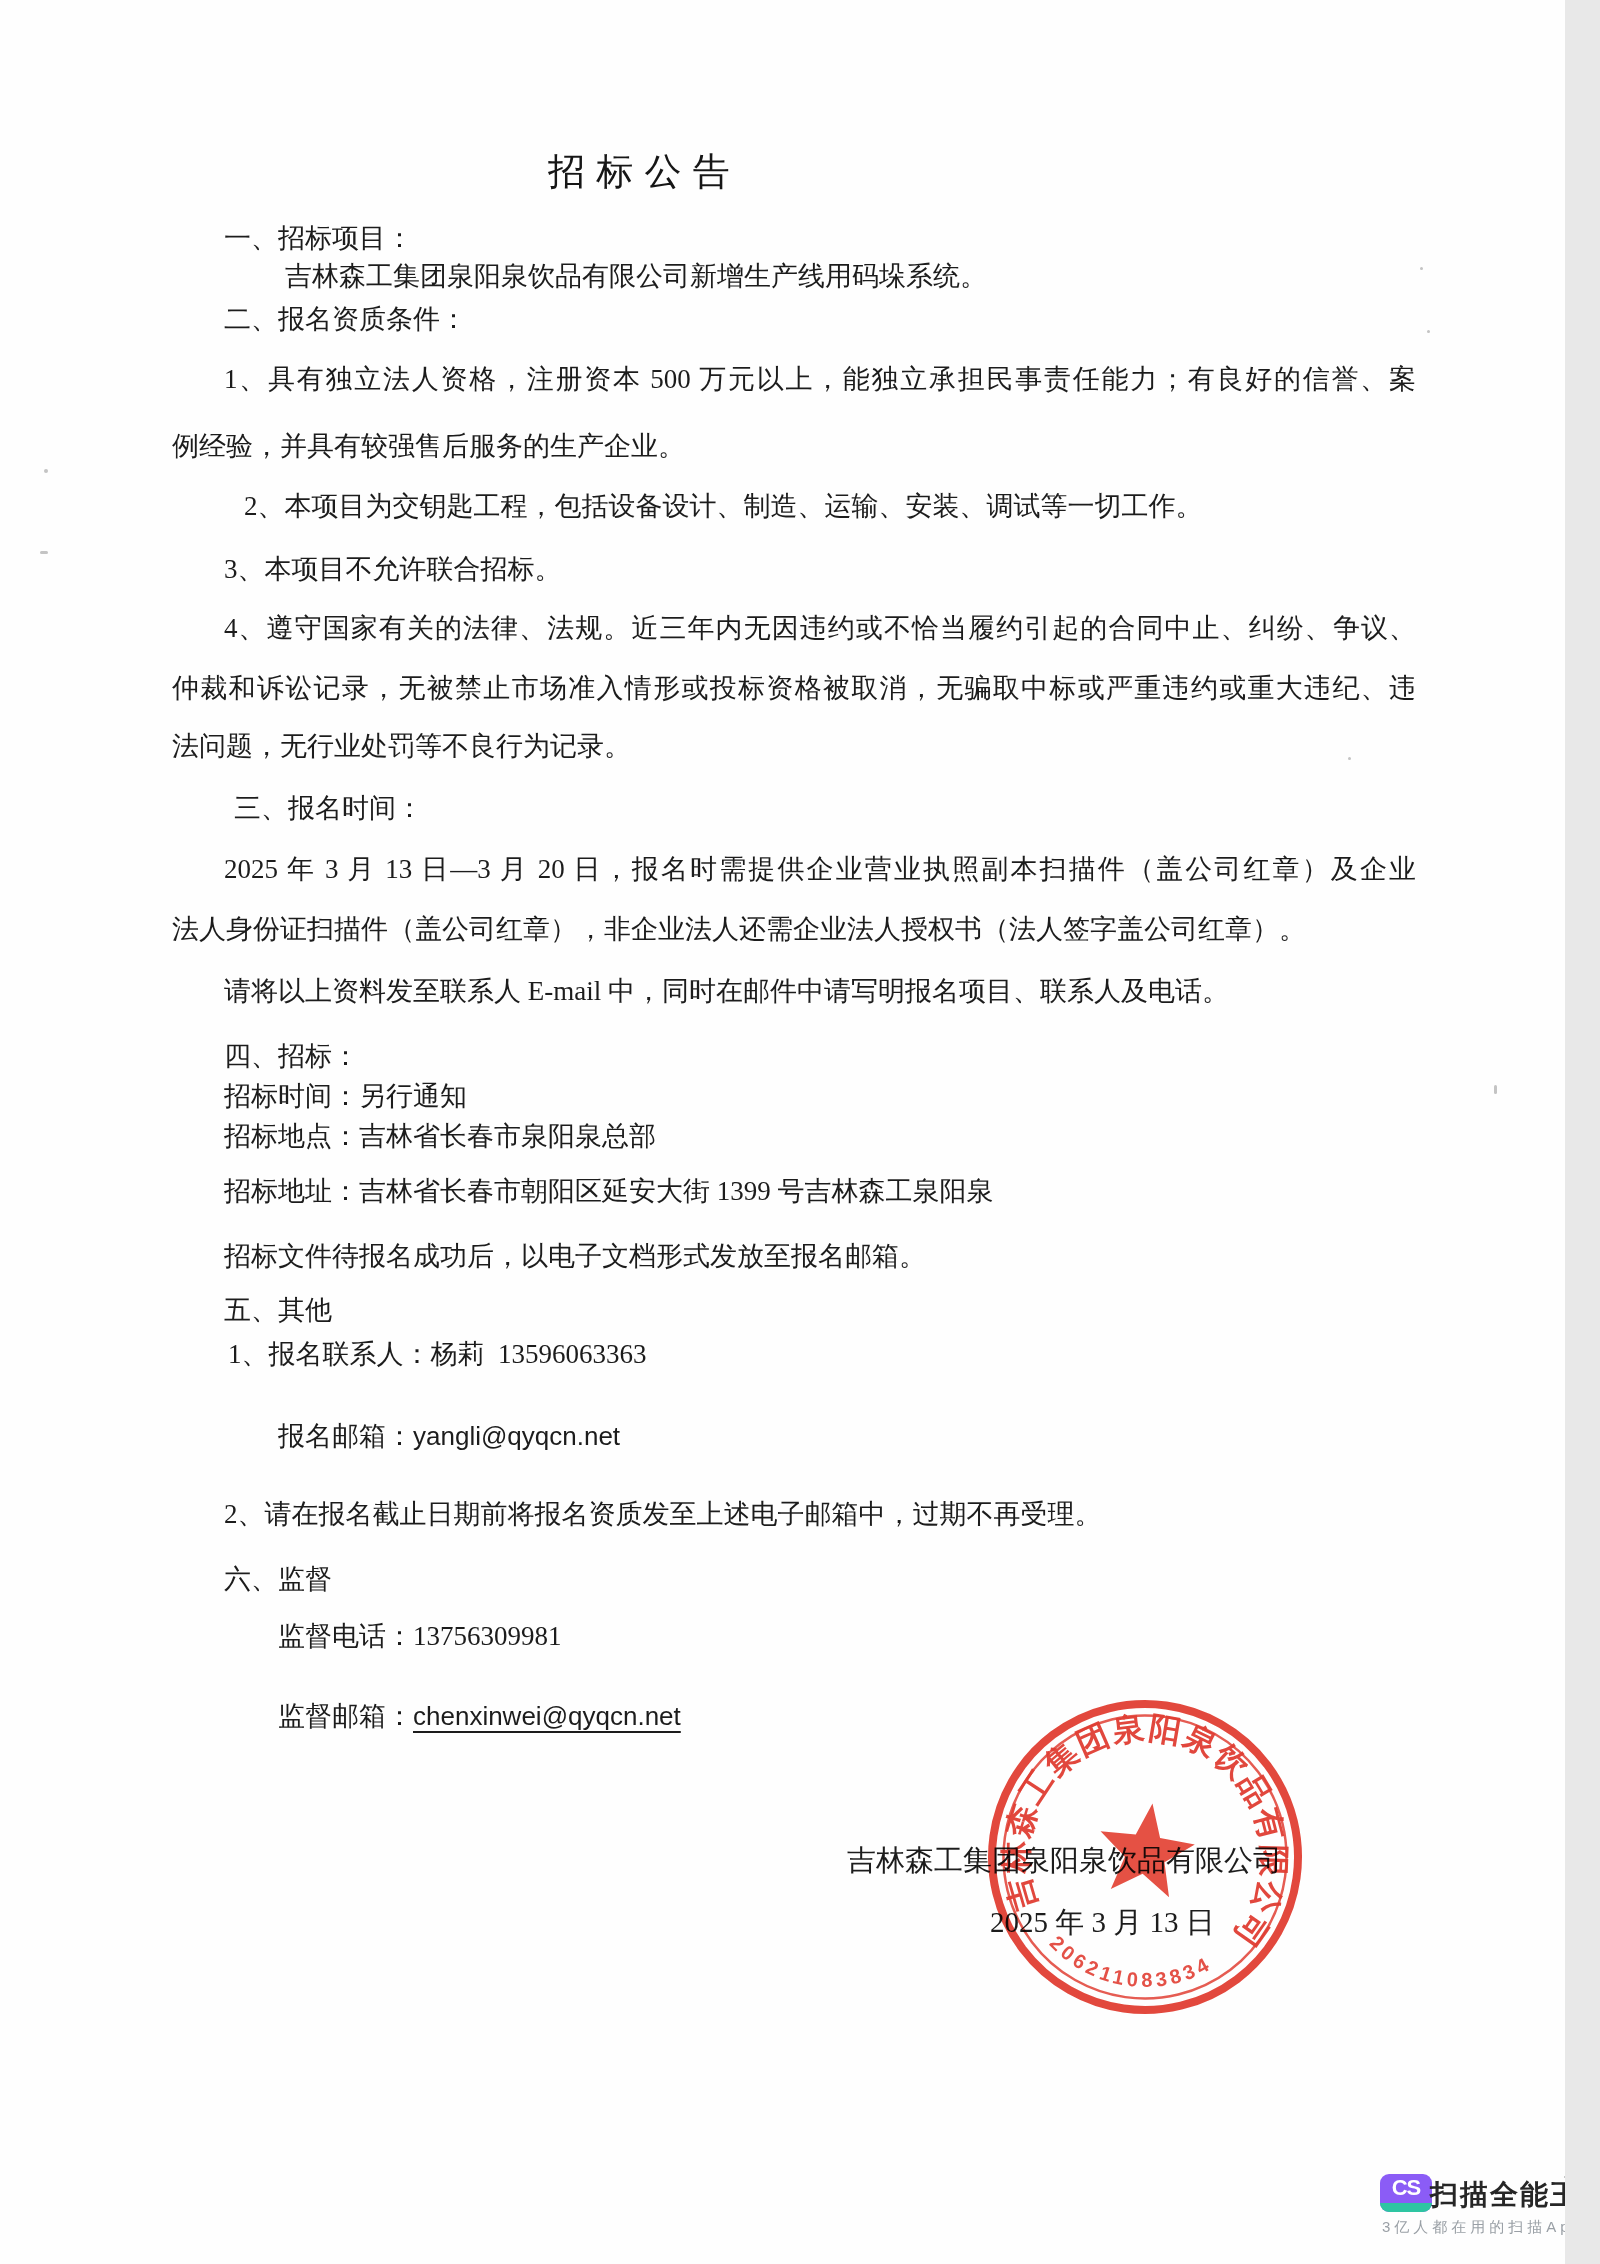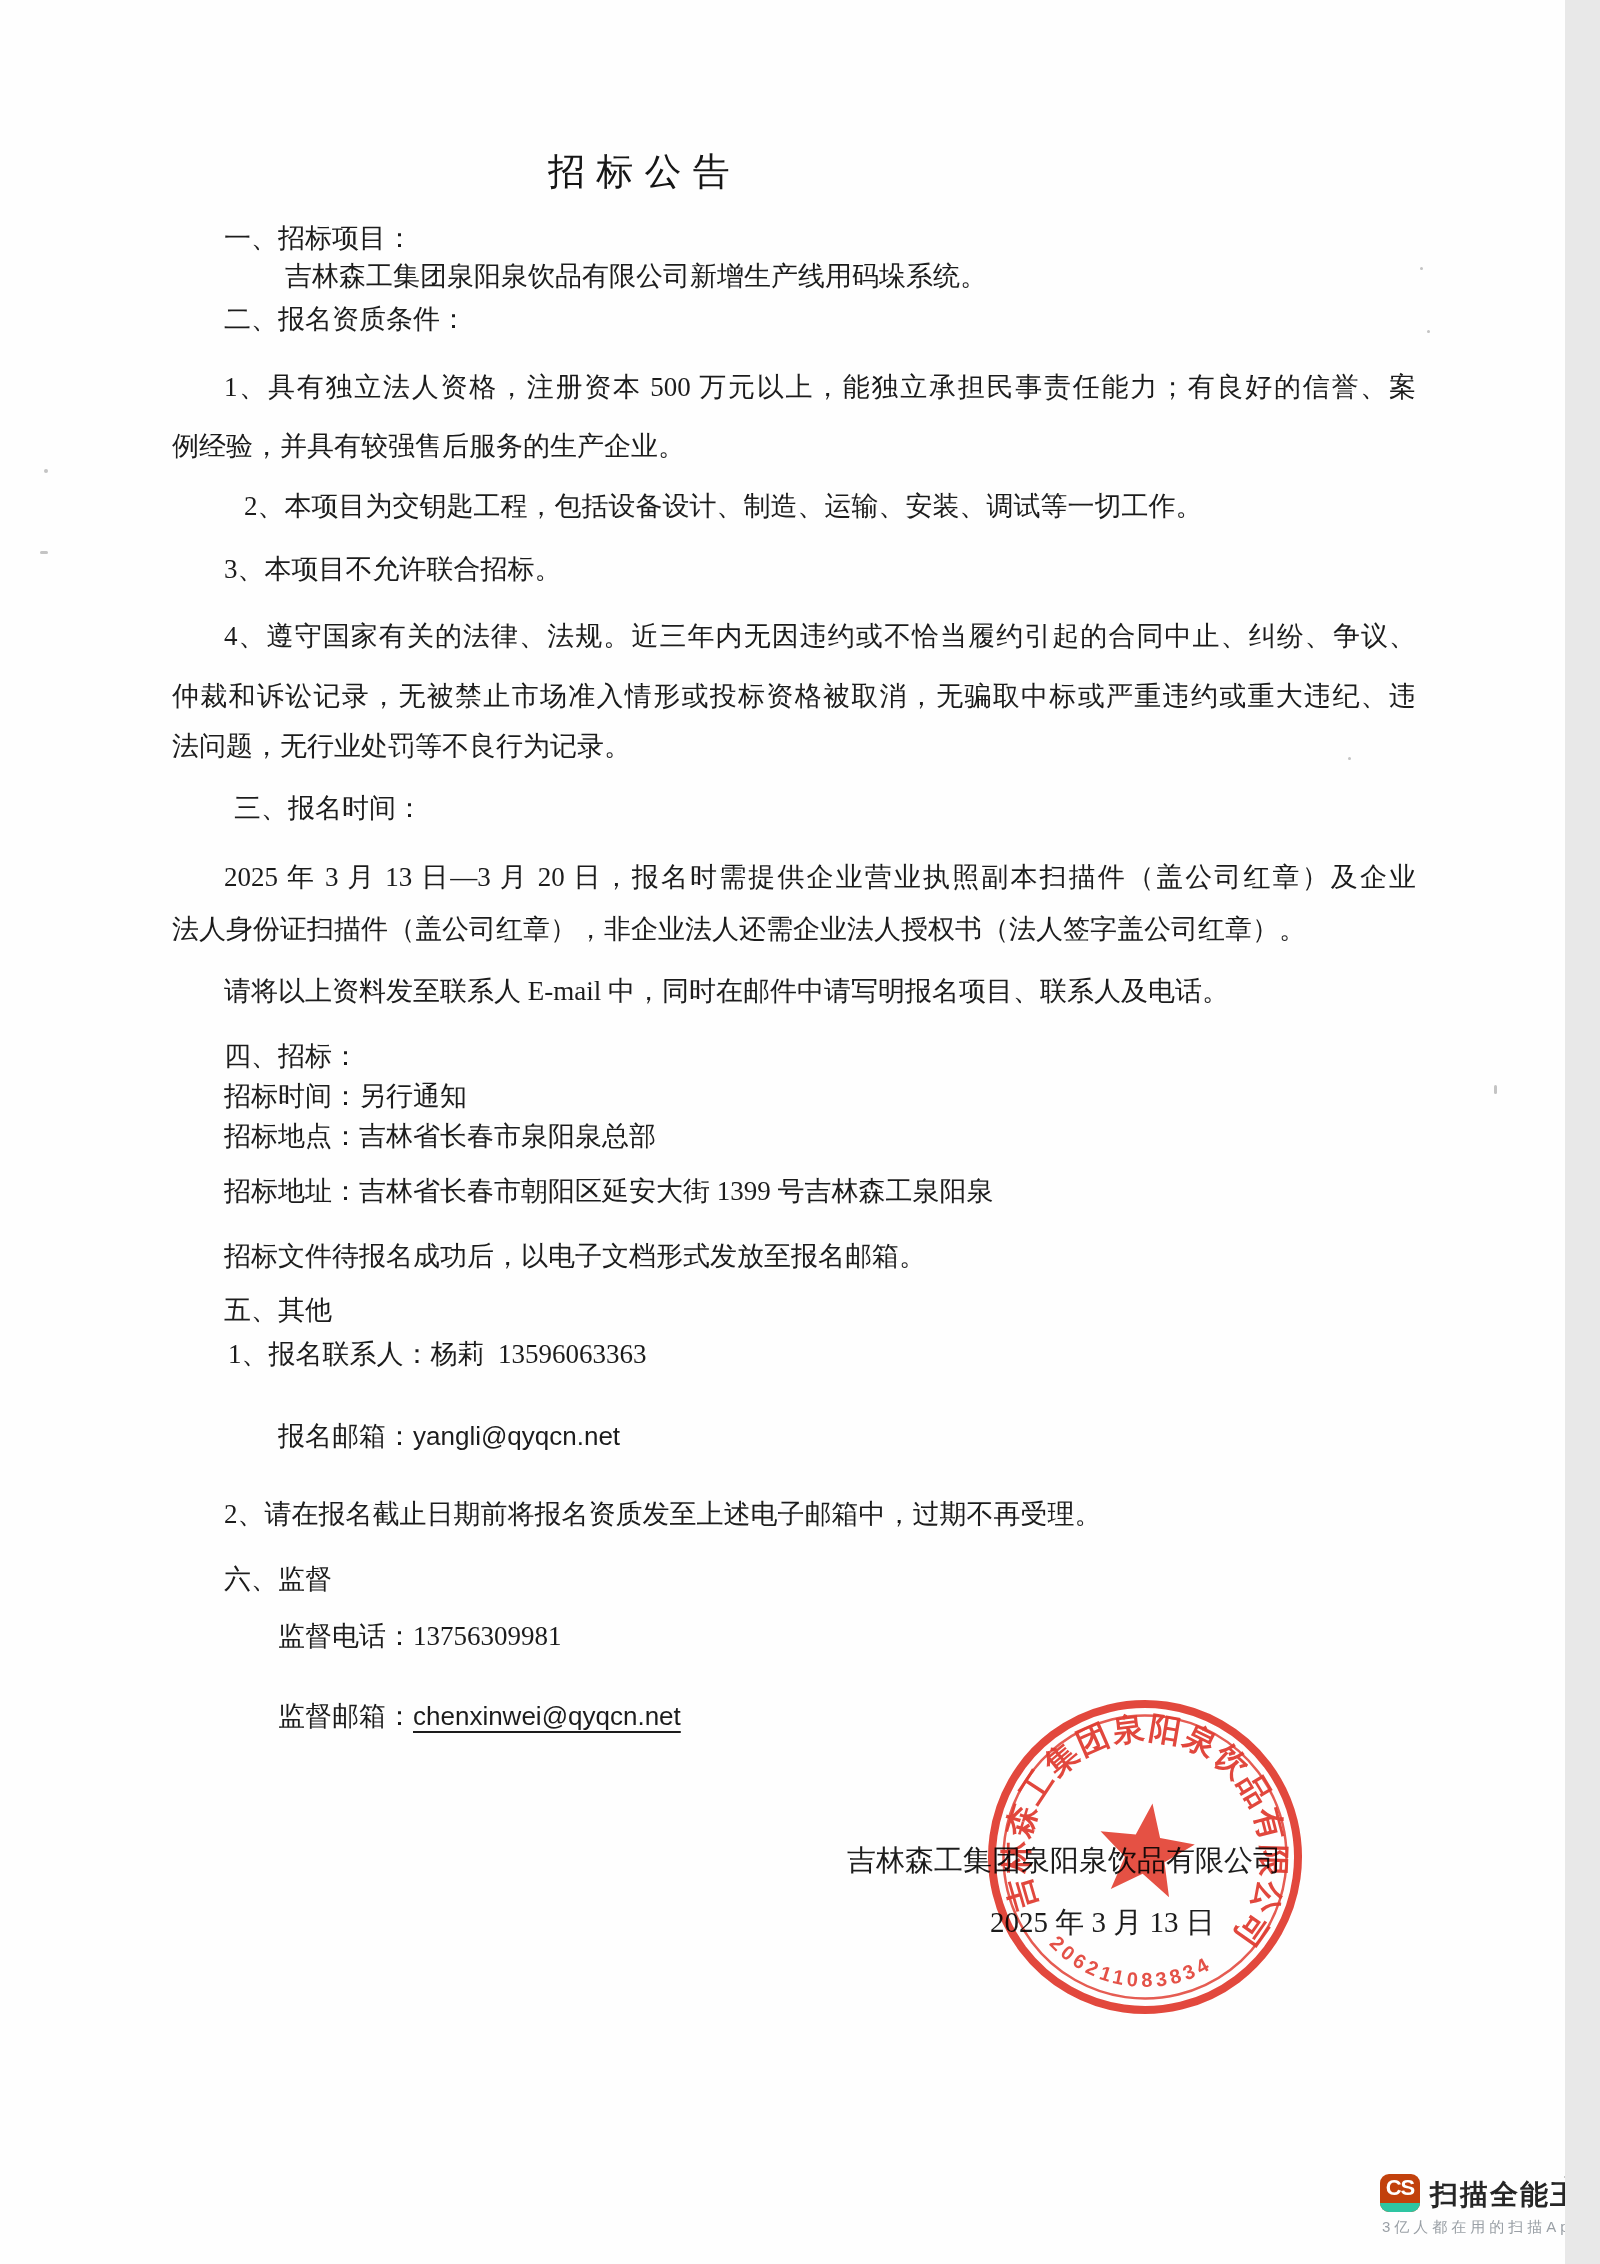--- a/index.html
+++ b/index.html
@@ -1,36 +1,36 @@
 <!DOCTYPE html>
 <html><head>
 <meta charset="utf-8">
 <style>
   html,body{margin:0;padding:0;background:#e8e8e8;}
   #page{
     position:relative;width:1565px;height:2264px;background:#fefefe;
     overflow:hidden;font-family:"Liberation Serif","DejaVu Serif",serif;color:#1c1c1c;
   }
   .line{position:absolute;font-size:27px;line-height:34px;white-space:pre;color:#1c1c1c;}
-  .just{white-space:normal;text-align:justify;text-align-last:justify;margin-top:8px;}
+  .just{white-space:normal;text-align:justify;text-align-last:justify;}
   .doc-title{position:absolute;font-size:37px;line-height:46px;letter-spacing:1px;white-space:pre;color:#161616;}
   .sig{position:absolute;font-size:29px;line-height:36px;white-space:pre;color:#1c1c1c;}
   .email{font-family:"Liberation Sans","DejaVu Sans",sans-serif;font-size:26px;}
   .email.u{text-decoration:underline;text-underline-offset:6px;text-decoration-thickness:2px;}
   .speck{position:absolute;background:#8a8a8a;border-radius:50%;opacity:.5;}
   
   #seal{
     position:absolute;left:975px;top:1687px;width:340px;height:340px;
     transform:rotate(8deg);mix-blend-mode:multiply;opacity:.93;pointer-events:none;
   }
   
   #badge{position:absolute;left:1380px;top:2172px;width:200px;height:70px;
     font-family:"Liberation Sans","DejaVu Sans",sans-serif;}
-  #cs-logo{position:absolute;left:0;top:2px;width:40px;height:38px;background:#c2410c;
-    border-radius:9px;overflow:hidden;}
+  #cs-logo{position:absolute;left:0;top:2px;width:40px;height:38px;background:#8b5cf6;
+    border-radius:9px;overflow:hidden;padding-left:12px;}
   #cs-logo .strip{position:absolute;left:0;bottom:0;width:100%;height:9px;background:#2ec5a2;}
   #cs-logo .cs{position:absolute;left:0;top:1px;width:100%;text-align:center;
     color:#ffffff;font-weight:bold;font-size:22px;letter-spacing:-1px;}
   #badge .app{position:absolute;left:50px;top:4px;font-size:28px;font-weight:bold;color:#262626;letter-spacing:2px;white-space:pre;}
   #badge .tm{position:absolute;left:183px;top:2px;font-size:11px;color:#262626;}
   #badge .tagline{position:absolute;left:2px;top:46px;font-size:15px;color:#9aa0a6;letter-spacing:4px;white-space:pre;}
 </style>
 </head>
 <body>
 

